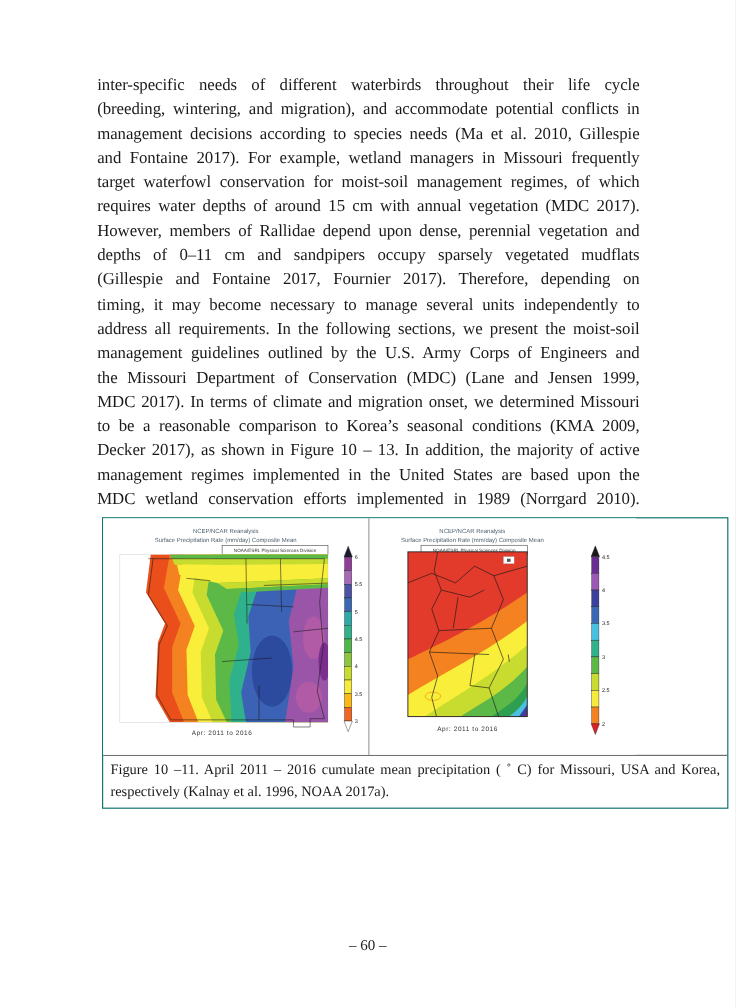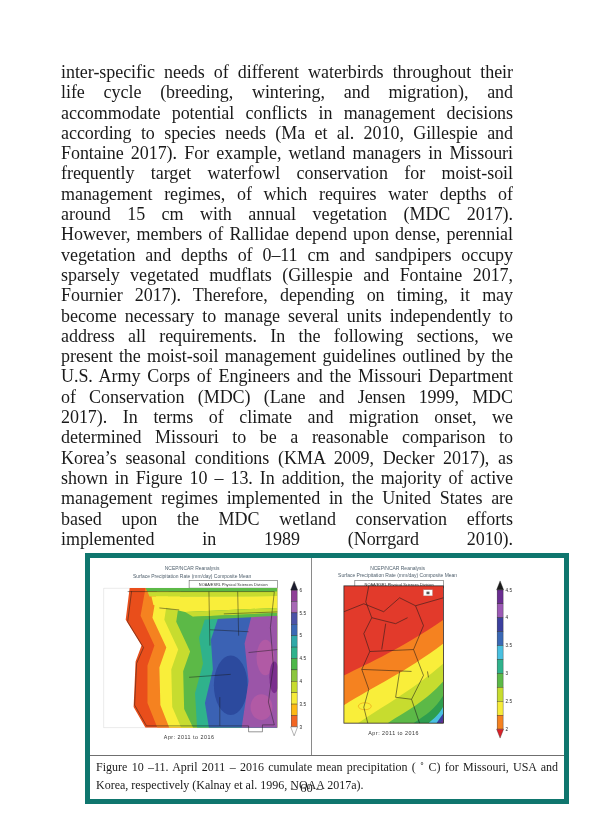--- a/index.html
+++ b/index.html
@@ -6,33 +6,33 @@
   .page{
     position:relative;
     width:613px;height:840px;
     margin:0 auto;
     background:#ffffff;
     overflow:hidden;
     font-family:"Liberation Serif","DejaVu Serif",serif;
     color:#1a1a1a;
   }
   .body-text{
-    margin:62px 0 0 61px;
+    margin:62px 0 0 81px;
     width:452px;
-    font-size:18px;
+    font-size:14px;
     line-height:20.3px;
     text-align:justify;
     text-align-last:justify;
     letter-spacing:-0.05px;
     word-spacing:1.5px;
   }
   .figure-table{
     margin:4px 0 0 85px;
-    width:484px;
-    border:5px solid #0f766e;
+    width:522px;
+    border:1px solid #0f766e;
     box-sizing:border-box;
     background:#fff;
   }
   .maps-row{display:flex;}
   .map-cell{
     width:222px;height:197px;
     box-sizing:border-box;
     background:#fff;
   }
   .map-cell.left{border-right:1px solid #8a8a8a;}

